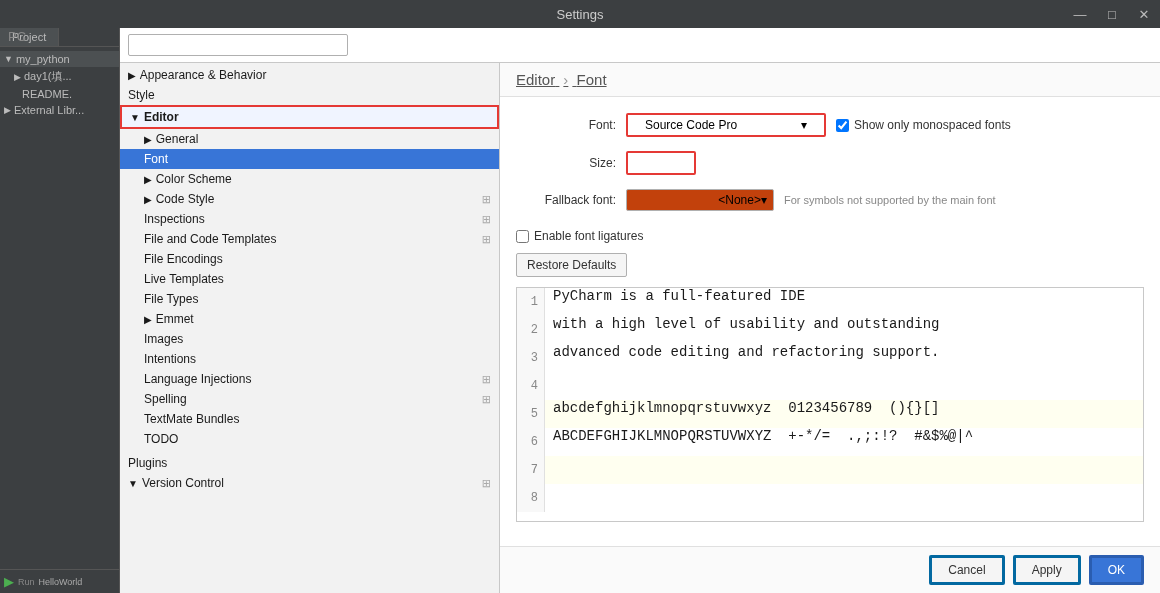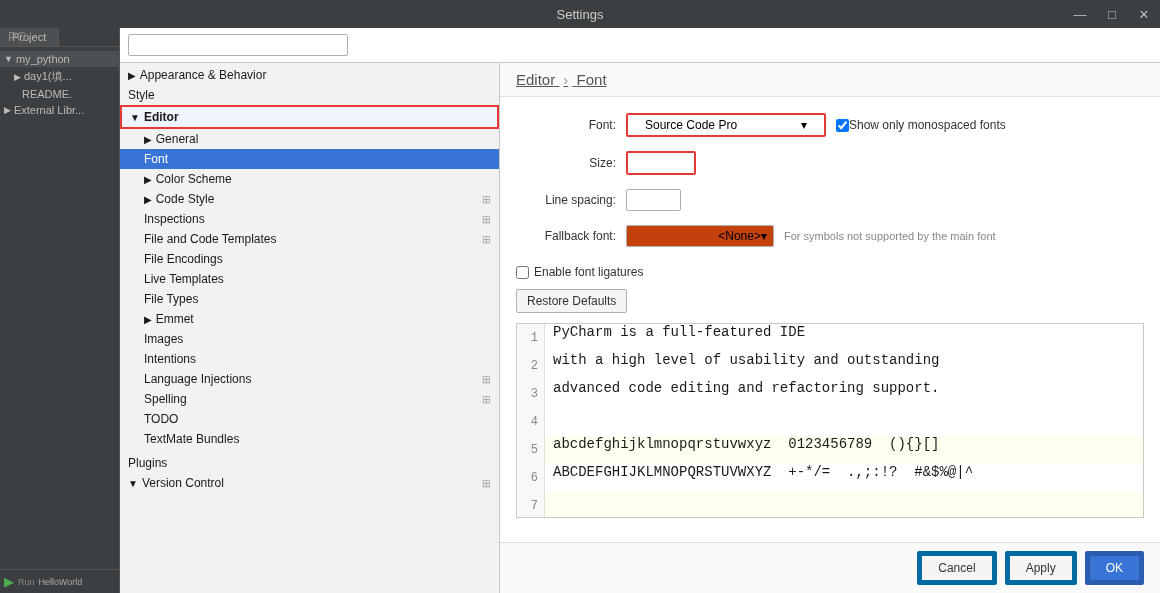--- a/index.html
+++ b/index.html
@@ -235,20 +235,21 @@
       background: white;
       display: flex;
       align-items: center;
       justify-content: space-between;
       cursor: pointer;
     }
 
     .checkbox-row {
       display: flex;
       align-items: center;
+      gap: 5px;
       font-size: 12px;
       color: #333;
     }
 
     .size-input {
       width: 70px;
       padding: 3px 6px;
       border: 1px solid #b0b0b0;
       border-radius: 2px;
       font-size: 12px;
@@ -364,21 +365,21 @@
     .dialog-buttons {
       display: flex;
       justify-content: flex-end;
       padding: 8px 16px;
       gap: 8px;
       border-top: 1px solid #e0e0e0;
       background: #fafafa;
     }
     .dialog-btn {
       padding: 5px 16px;
-      border: 5px solid #0369a1;
+      border: 3px solid #0369a1;
       border-radius: 2px;
       background: #f5f5f5;
       font-size: 12px;
       cursor: pointer;
       color: #333;
     }
     .dialog-btn.primary {
       background: #3875d7;
       color: white;
       border-color: #2a5db0;
@@ -517,25 +518,25 @@
             <span>Language Injections</span>
             <span style="margin-left:auto; color:#aaa; font-size:11px;">⊞</span>
           </div>
 
           <div class="tree-item child">
             <span>Spelling</span>
             <span style="margin-left:auto; color:#aaa; font-size:11px;">⊞</span>
           </div>
 
           <div class="tree-item child">
+            <span>TextMate Bundles</span>
+          </div>
+
+          <div class="tree-item child">
             <span>TODO</span>
-          </div>
-
-          <div class="tree-item child">
-            <span>TextMate Bundles</span>
           </div>
 
           <div class="tree-item parent" style="margin-top:4px;">
             <span>Plugins</span>
           </div>
 
           <div class="tree-item parent">
             <span class="tree-arrow">▼</span>
             <span>Version Control</span>
             <span style="margin-left:auto; color:#aaa; font-size:11px;">⊞</span>
@@ -564,24 +565,20 @@
               <input type="checkbox" checked="" style="">
               <span>Show only monospaced fonts</span>
             </div>
           </div>
 
           <div class="form-row">
             <span class="form-label">Size:</span>
             <input type="text" class="size-input highlight-box" style="border: 2px solid rgb(229, 57, 53);">
           </div>
 
-          <div class="form-row">
-            <span class="form-label">Line spacing:</span>
-            <input type="text" class="line-spacing-input" style="">
-          </div>
 
           <div class="form-row fallback-row">
             <span class="form-label">Fallback font:</span>
             <div class="fallback-dropdown">
               <span>&lt;None&gt;</span>
               <span>▾</span>
             </div>
             <span class="fallback-hint">For symbols not supported by the main font</span>
           </div>
 

